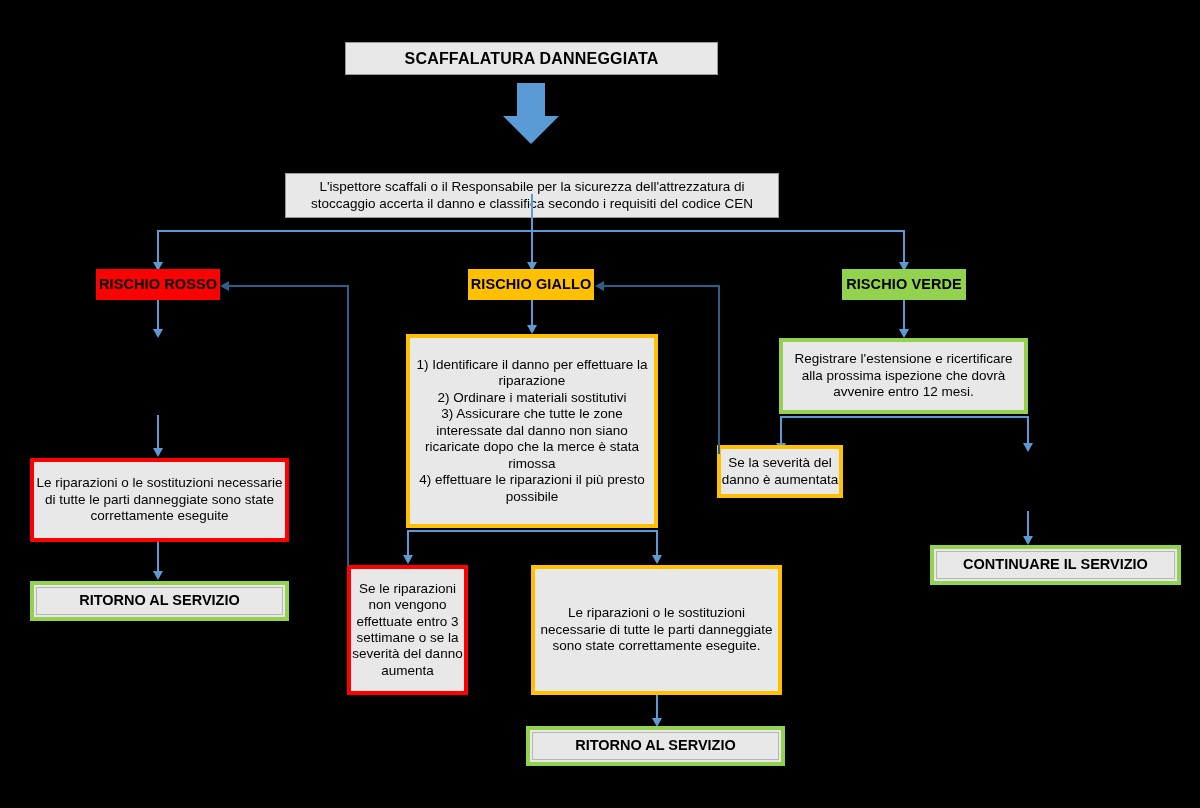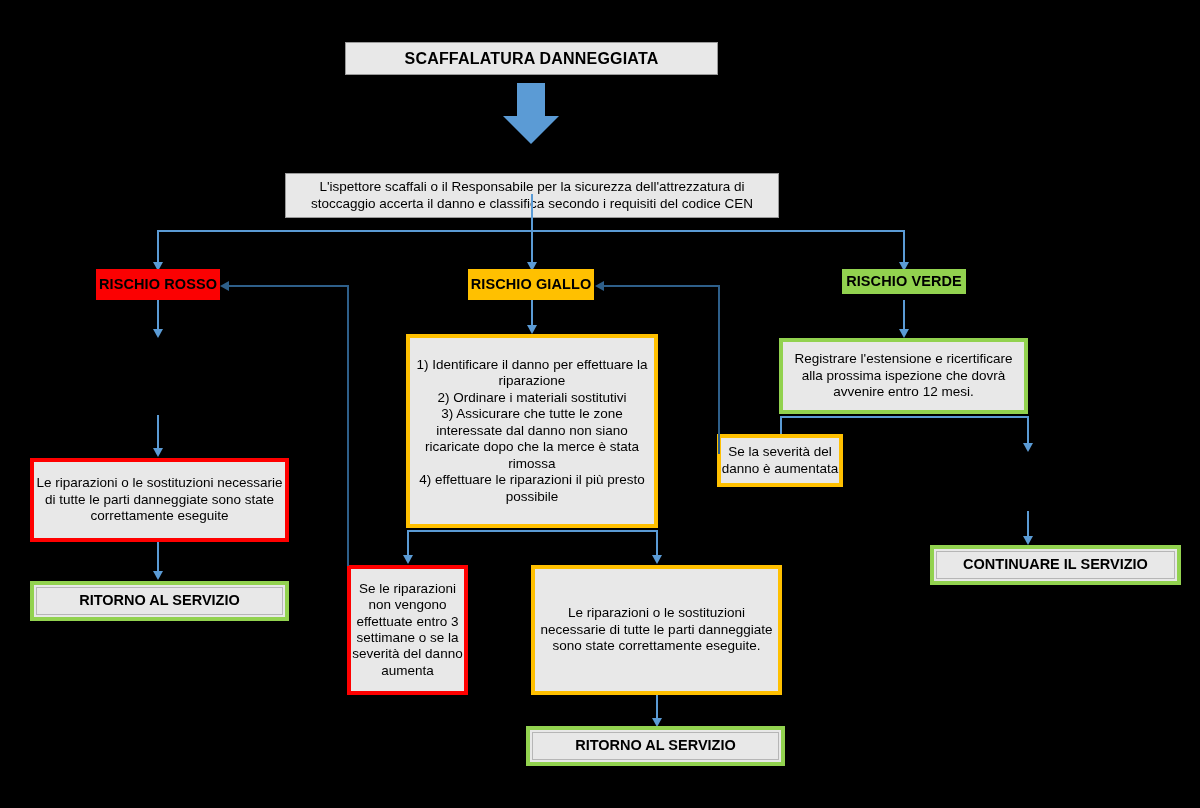--- a/index.html
+++ b/index.html
@@ -140,21 +140,21 @@
   <div class="arrowhead ah-down" style="left:153px; top:262px;"></div>
   <div class="ln ln-v" style="left:531px; top:230px; height:34px;"></div>
   <div class="arrowhead ah-down" style="left:527px; top:262px;"></div>
   <div class="ln ln-v" style="left:903px; top:230px; height:34px;"></div>
   <div class="arrowhead ah-down" style="left:899px; top:262px;"></div>
 
   <div class="node chip chip-red" style="left:96px; top:269px; width:124px; height:31px;">RISCHIO ROSSO</div>
 
   <div class="node chip chip-yellow" style="left:468px; top:269px; width:126px; height:31px;">RISCHIO GIALLO</div>
 
-  <div class="node chip chip-green" style="left:842px; top:269px; width:124px; height:25px;">RISCHIO VERDE</div>
+  <div class="node chip chip-green" style="left:842px; top:269px; width:124px; height:31px;">RISCHIO VERDE</div>
 
   <div class="ln ln-v" style="left:157px; top:300px; height:36px;"></div>
   <div class="arrowhead ah-down" style="left:153px; top:329px;"></div>
 
 
   <div class="ln ln-v" style="left:157px; top:415px; height:40px;"></div>
   <div class="arrowhead ah-down" style="left:153px; top:448px;"></div>
 
   <div class="node outline out-red para" style="left:30px; top:458px; width:259px; height:84px;">Le riparazioni o le sostituzioni necessarie di tutte le parti danneggiate sono state correttamente eseguite</div>
 
@@ -200,21 +200,21 @@
   <div class="arrowhead ah-down" style="left:899px; top:329px;"></div>
 
   <div class="node outline out-green para" style="left:779px; top:338px; width:249px; height:76px;">Registrare l'estensione e ricertificare alla prossima ispezione che dovrà avvenire entro 12 mesi.</div>
 
   <div class="ln ln-h" style="left:780px; top:416px; width:247px;"></div>
   <div class="ln ln-v" style="left:780px; top:416px; height:32px;"></div>
   <div class="arrowhead ah-down" style="left:776px; top:443px;"></div>
   <div class="ln ln-v" style="left:1027px; top:416px; height:32px;"></div>
   <div class="arrowhead ah-down" style="left:1023px; top:443px;"></div>
 
-  <div class="node outline out-yellow para" style="left:717px; top:434px; width:126px; height:53px;">Se la severità del danno è aumentata</div>
+  <div class="node outline out-yellow para" style="left:717px; top:445px; width:126px; height:53px;">Se la severità del danno è aumentata</div>
 
 
   <div class="ln ln-v" style="left:1027px; top:511px; height:32px;"></div>
   <div class="arrowhead ah-down" style="left:1023px; top:536px;"></div>
 
   <div class="node outline out-green terminal" style="left:902px; top:545px; width:251px; height:40px;margin-left:28px;">
     <span class="inner-rule"></span>
     <span>CONTINUARE IL SERVIZIO</span>
   </div>
 

